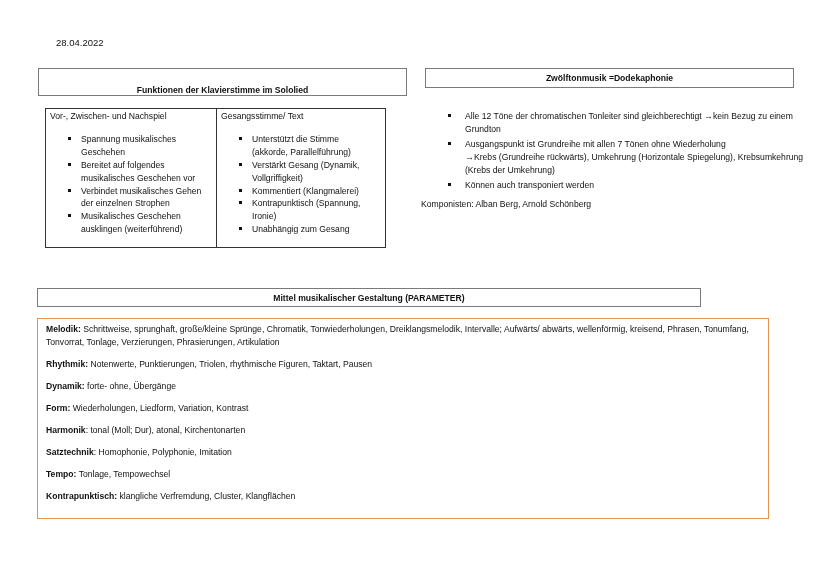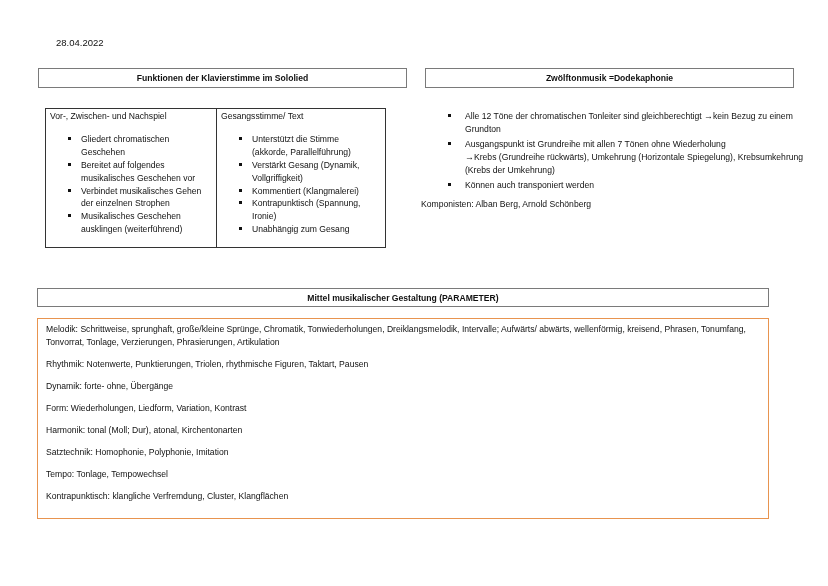--- a/index.html
+++ b/index.html
@@ -9,23 +9,23 @@
       color: #111111;
     }
     .abs { position: absolute; }
     .date { left: 56px; top: 37px; font-size: 9.5px; }
 
     .hbox {
       position: absolute; border: 1px solid #7a7a7a; background: #fff;
       display: flex; align-items: center; justify-content: center;
       font-size: 8.6px; font-weight: bold; box-sizing: border-box;
     }
-    #h-klavier { left: 38px; top: 68px; width: 369px; height: 20px; }
+    #h-klavier { left: 38px; top: 68px; width: 369px; height: 28px; align-items: flex-end; }
     #h-zwoelf { left: 425px; top: 68px; width: 369px; height: 20px; justify-content: center; }
-    #h-param { left: 37px; top: 288px; width: 732px; height: 19px; }
+    #h-param { left: 37px; top: 288px; width: 664px; height: 19px; }
 
     table.functions {
       position: absolute; left: 45px; top: 108px;
       border-collapse: collapse; font-size: 8.6px; line-height: 12.9px;
     }
     table.functions td {
       border: 1px solid #333; vertical-align: top; padding: 1px 4px 1px 4px;
     }
     table.functions td.c1 { width: 162px; }
     table.functions td.c2 { width: 160px; }
@@ -42,42 +42,42 @@
     .zwoelf ul.sq li { margin-bottom: 1.5px; }
     .zwoelf ul.sq li::before { left: -17px; }
     .arrow { font-size: 9px; }
 
     .param {
       position: absolute; left: 37px; top: 318px; width: 732px; height: 201px;
       border: 1.5px solid #e8944f; box-sizing: border-box;
       padding: 4px 8px; font-size: 8.6px; line-height: 13px;
     }
     .param p { margin: 0 0 9px 0; }
-    .param b { font-weight: normal; }
+    .param b { font-weight: bold; }
   </style>
 </head>
 <body>
 
 <div class="abs date">28.04.2022</div>
 
 <div class="hbox" id="h-klavier">
   <span>Funktionen der Klavierstimme im Sololied</span>
 </div>
 
 <div class="hbox" id="h-zwoelf">
   <span>Zwölftonmusik =Dodekaphonie</span>
 </div>
 
 <table class="functions">
   <tbody>
       <tr>
     <td class="c1">
       <div class="colhead">Vor-, Zwischen- und Nachspiel</div>
       <ul class="sq">
-        <li>Gliedert chromatischen Geschehen</li>
+        <li>Spannung musikalisches Geschehen</li>
         <li>Bereitet auf folgendes musikalisches Geschehen vor</li>
         <li>Verbindet musikalisches Gehen der einzelnen Strophen</li>
         <li>Musikalisches Geschehen ausklingen (weiterführend)</li>
       </ul>
     </td>
     <td class="c2">
       <div class="colhead">Gesangsstimme/ Text</div>
       <ul class="sq">
         <li>Unterstützt die Stimme (akkorde, Parallelführung)</li>
         <li>Verstärkt Gesang (Dynamik, Vollgriffigkeit)</li>

